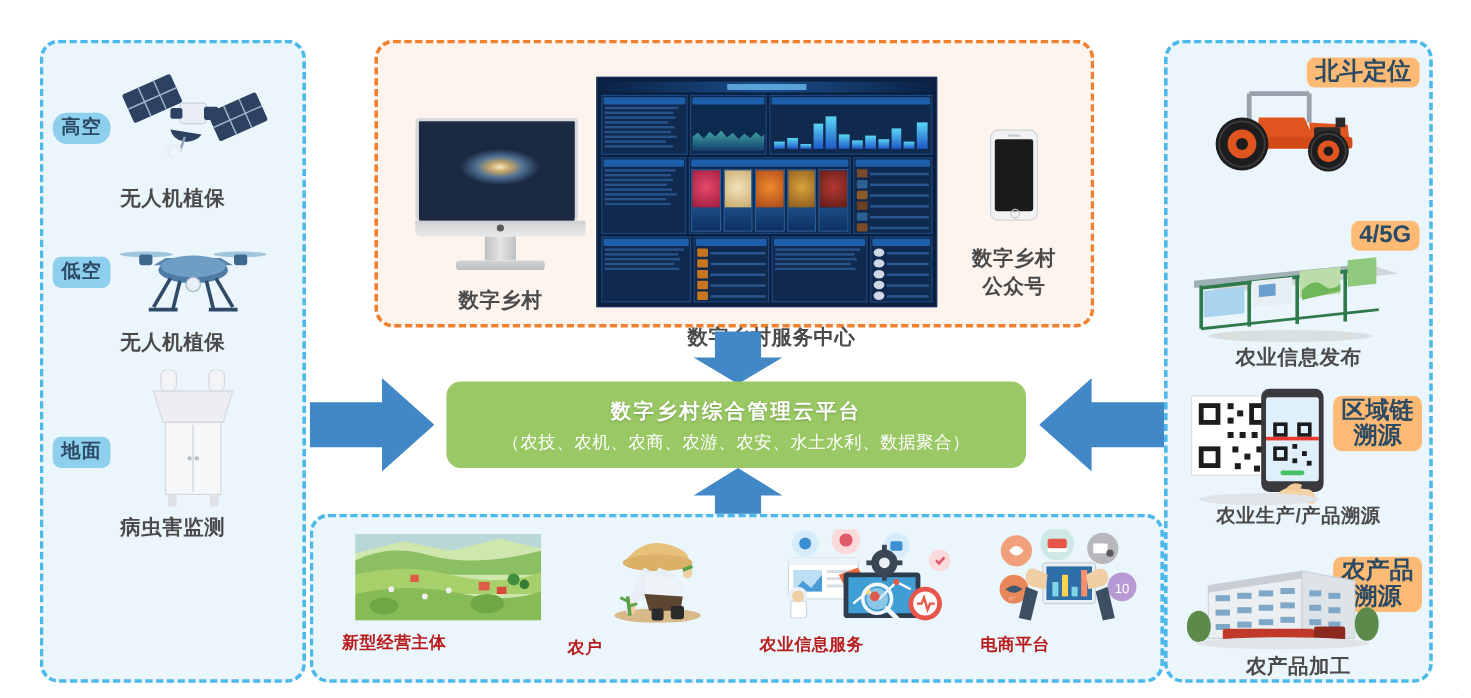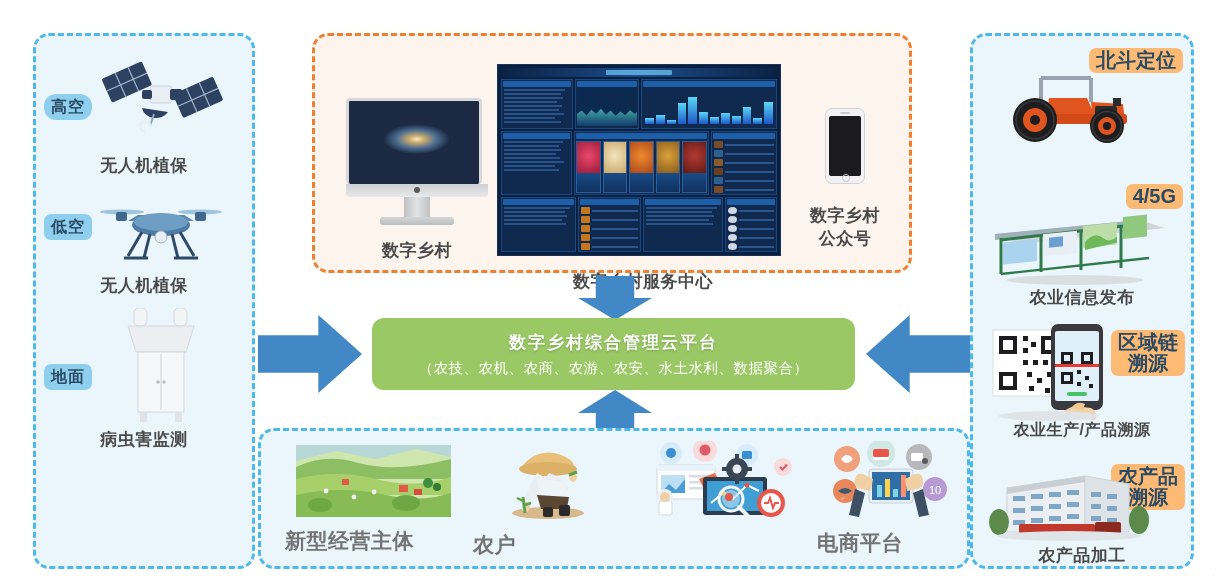--- a/index.html
+++ b/index.html
@@ -155,21 +155,21 @@
     clip-path: polygon(24% 0, 76% 0, 76% 50%, 100% 50%, 50% 100%, 0 50%, 24% 50%);
   }
   #arrow-up {
     left: 578px; top: 390px; width: 74px; height: 44px;
     clip-path: polygon(50% 0, 100% 52%, 76% 52%, 76% 100%, 24% 100%, 24% 52%, 0 52%);
   }
 
   
   #bottom-panel { left: 258px; top: 428px; width: 712px; height: 141px; }
   .bot-item { position: absolute; }
-  .bot-cap { font-size: 21px; color: #737373; font-weight: bold; letter-spacing: .5px; }
+  .bot-cap { font-size: 14px; color: #b91c1c; font-weight: bold; letter-spacing: .5px; }
 
   
   #right-panel { left: 970px; top: 33px; width: 224px; height: 536px; }
   .right-cell { position: absolute; width: 100%; }
   .badge-r {
     position: absolute; background: #fdba74; color: #2b4a63;
     border-radius: 7px; font-weight: bold; font-size: 20px;
     text-align: center; padding: 2px 7px; line-height: 21px; margin-left: 20px;
   }
   .wm {
@@ -560,20 +560,21 @@
               </g>
           </g>
           <circle cx="128" cy="62" r="14" fill="#e8554a"></circle>
           <circle cx="128" cy="62" r="10" fill="#fff"></circle>
           <path d="M121 62 h4 l2 -5 l3 10 l2 -5 h4" stroke="#e8554a" stroke-width="2" fill="none"></path>
           <circle cx="22" cy="56" r="8" fill="#e9f2f8"></circle>
           <rect x="16" y="60" width="13" height="14" rx="2" fill="#fff" stroke="#cfd8e0"></rect>
           <circle cx="22" cy="56" r="5" fill="#f0cfa4"></circle>
         </svg>
       </div>
+      <div class="bot-cap" style="margin-top:8px;">农业信息服务</div>
     </div>
 
     <div class="bot-item" style="left:556px;top:10px;width:144px;">
       <div style="margin:0 auto;width:128px;height:80px;">
         <svg viewBox="0 0 128 80" width="128" height="80">
           <circle cx="22" cy="18" r="13" fill="#f0a07a"></circle>
             <path d="M16 18 q6 -8 12 0 q-6 8 -12 0z" fill="#fff"></path>
           <circle cx="56" cy="12" r="14" fill="#cfe8e4"></circle>
             <rect x="48" y="8" width="16" height="8" rx="2" fill="#e8554a"></rect>
             <rect x="48" y="16" width="16" height="3" fill="#fff"></rect>

